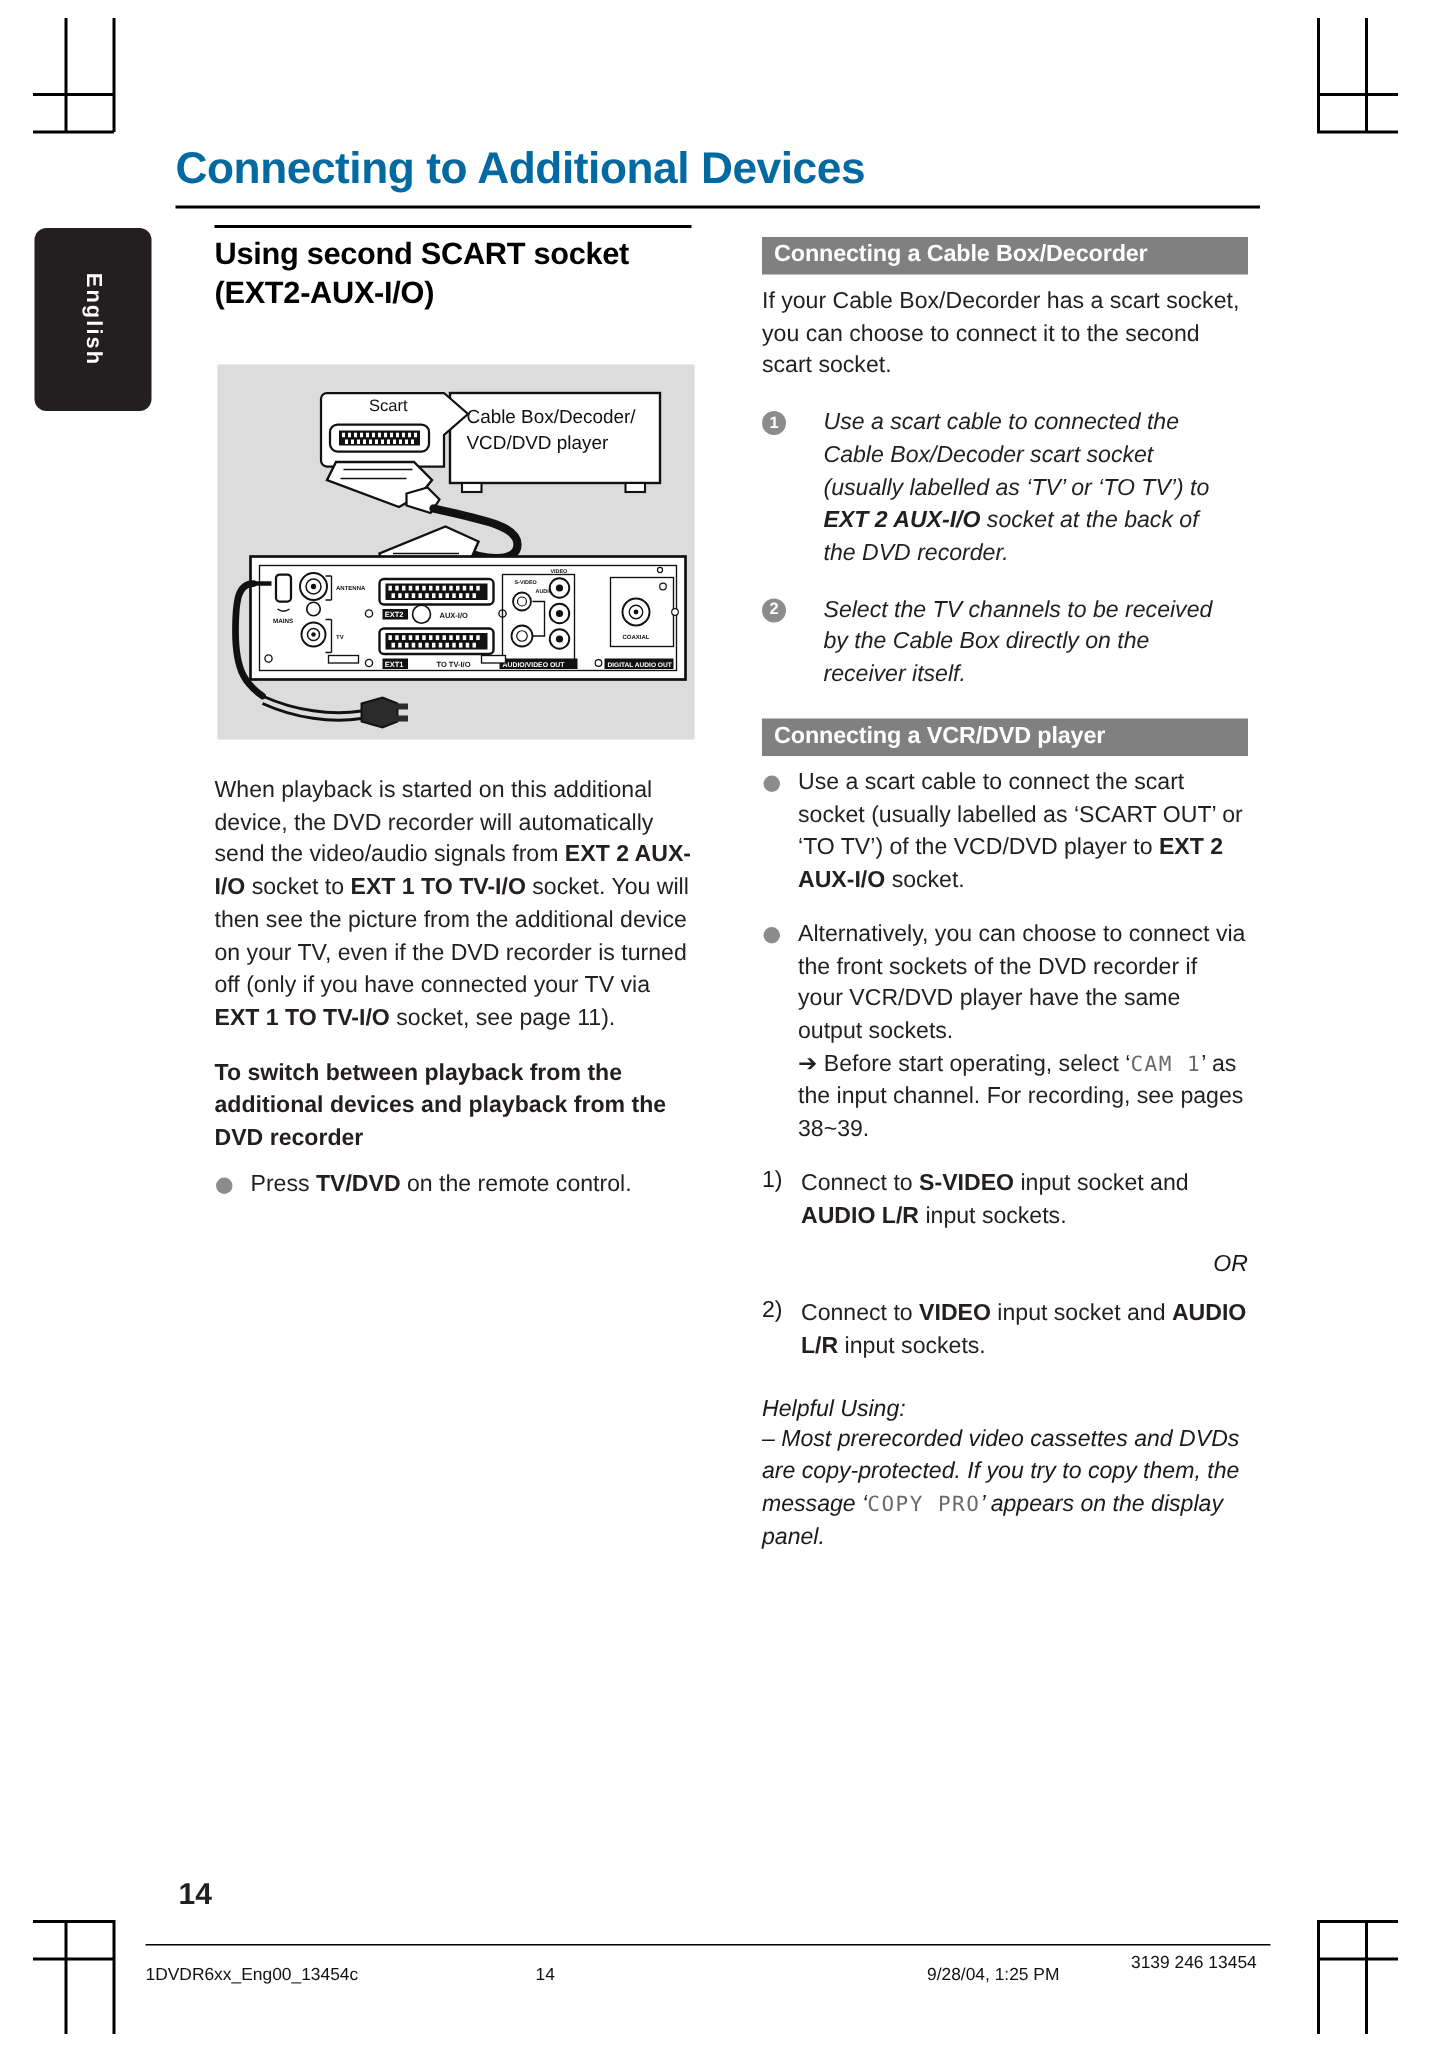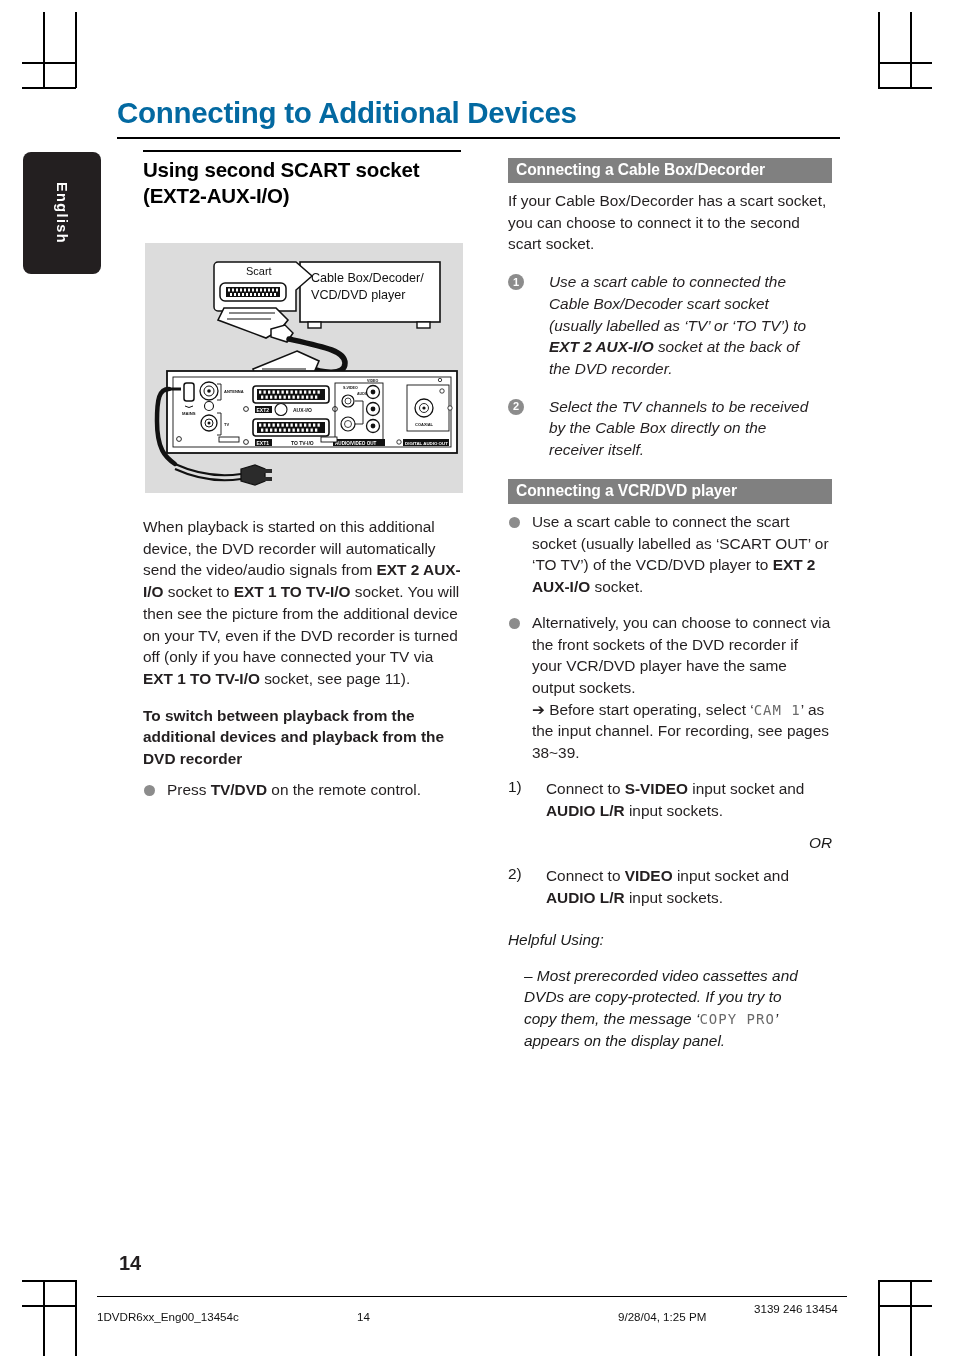--- a/index.html
+++ b/index.html
@@ -72,25 +72,25 @@
   }
   .dot{
     position:absolute;left:1px;top:6px;width:11px;height:11px;border-radius:50%;
     background:#8c8c8c;
   }
   .li-dot{position:relative;padding-left:24px;margin-bottom:14px;}
   .li-dot p{margin:0;}
 
   .sub-li{position:relative;padding-left:26px;margin-bottom:13px;}
   .sub-li .lbl{position:absolute;left:0;top:0;font-size:15.4px;}
-  .sub-li p{margin:12px;}
+  .sub-li p{margin:0;}
 
   .or-line{font-style:italic;font-size:15.4px;margin:0 0 13px 0;text-align:right;}
   .hint-head{font-style:italic;font-size:15.4px;margin:0;}
-  .hint-body{font-style:italic;font-size:15.4px;line-height:1.41;margin:16px;}
+  .hint-body{font-style:italic;font-size:15.4px;line-height:1.41;margin:0;}
 
   .arrow-line{display:block;}
 
   
   .lcd{
     font-family:"DejaVu Sans Mono", monospace;
     font-style:normal;font-size:14px;letter-spacing:1px;
     color:#6a6a6a;
   }
 

